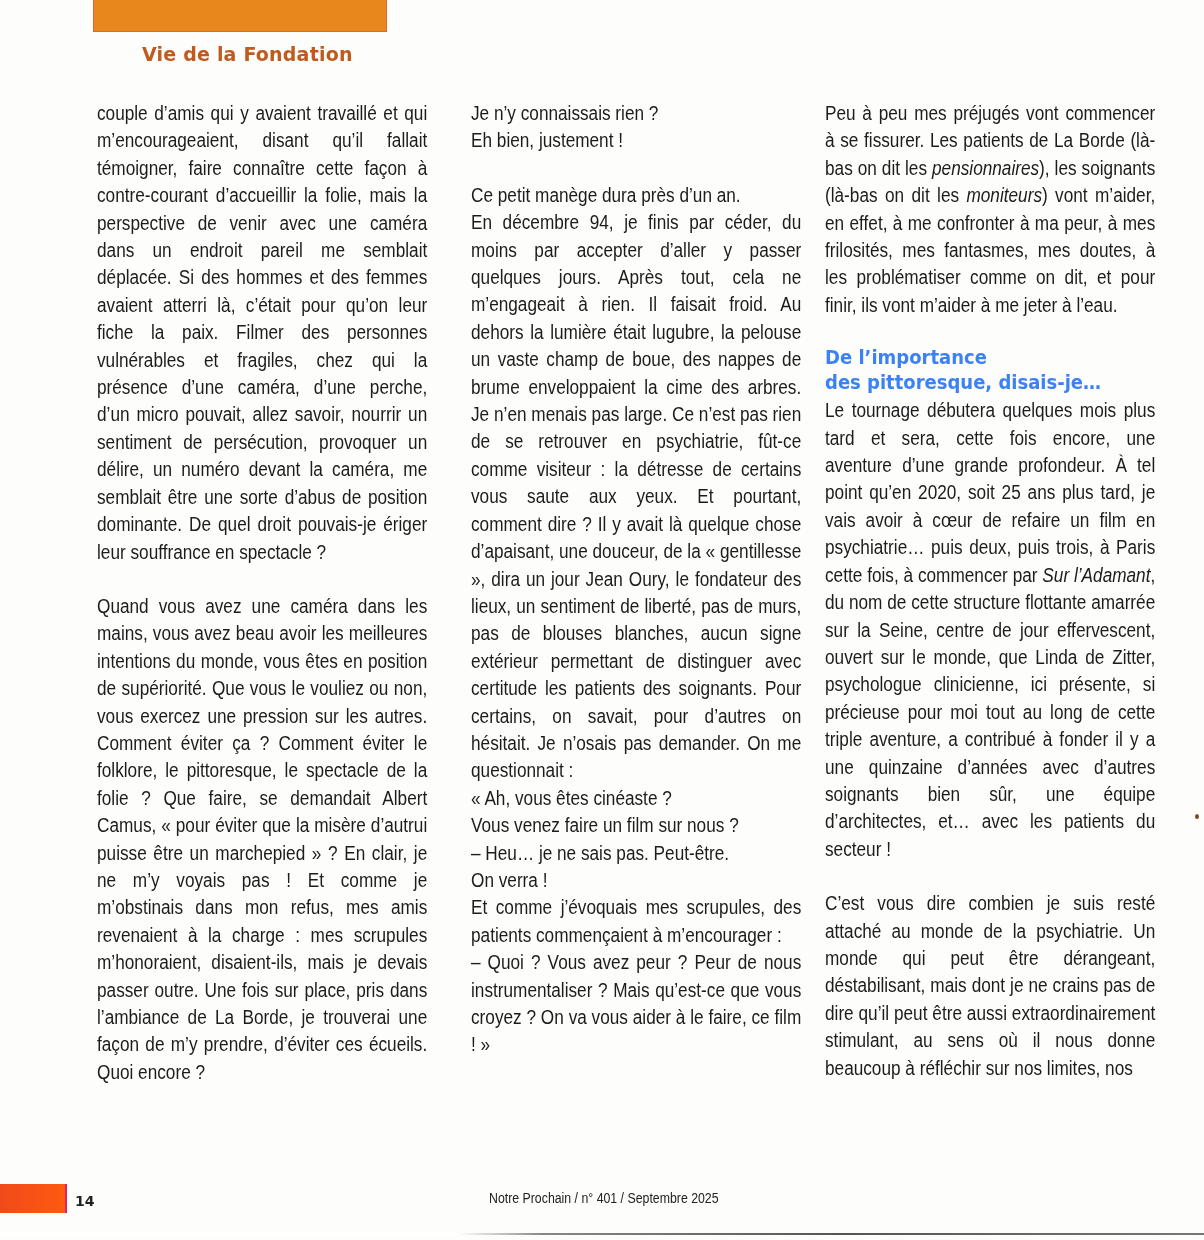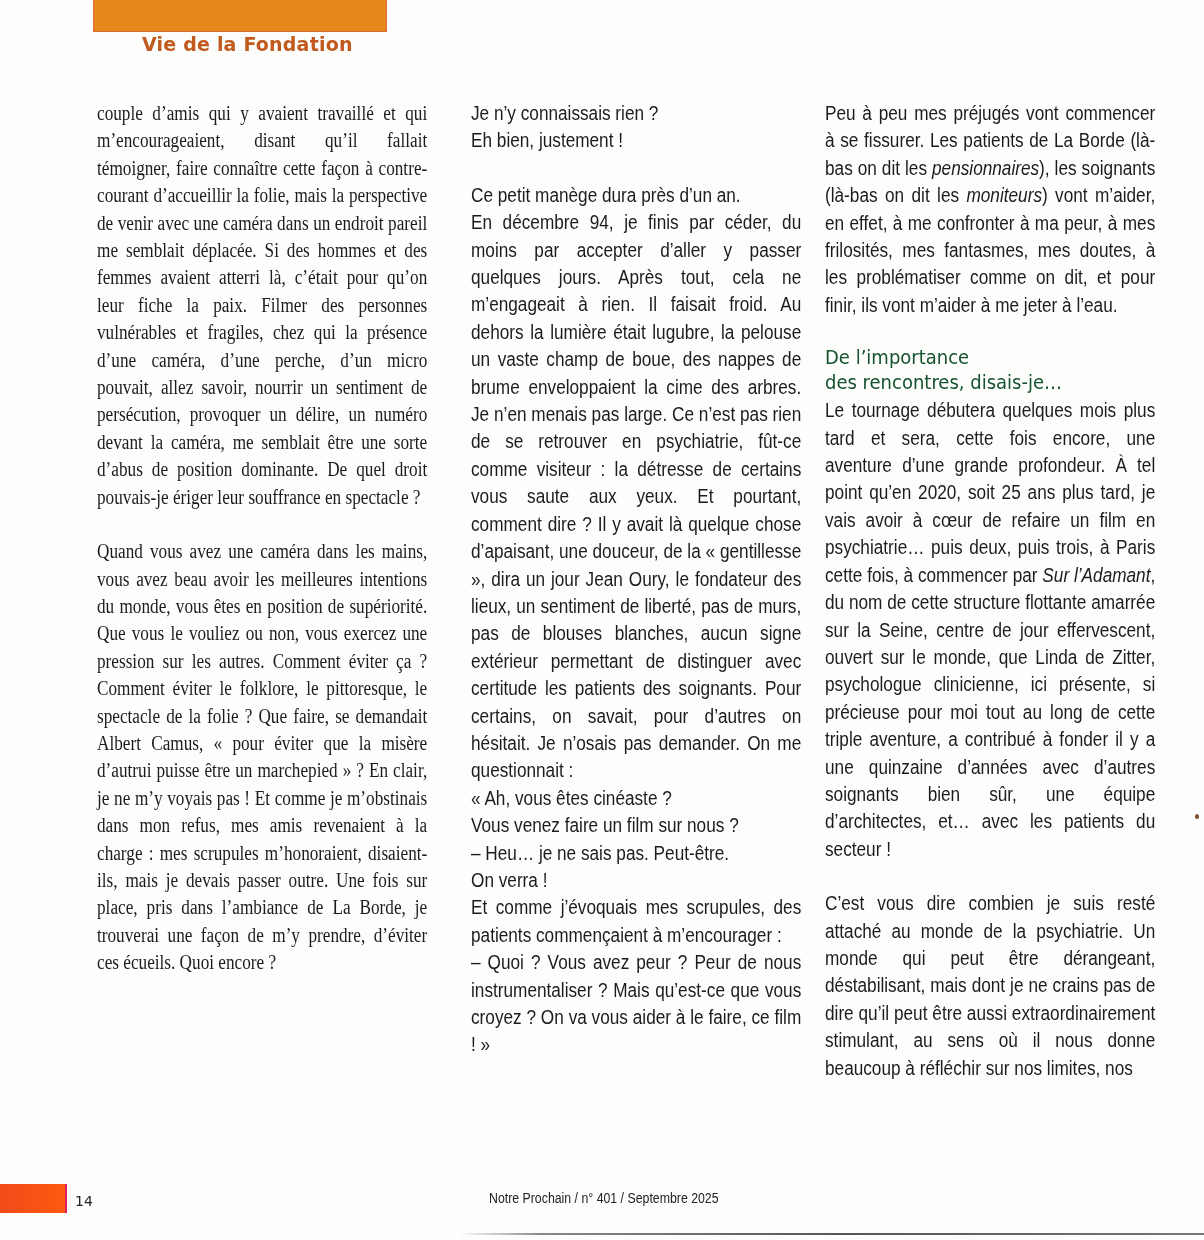--- a/index.html
+++ b/index.html
@@ -22,74 +22,74 @@
     width: 294px;
     height: 32px;
     background: #e8871c;
     border: 1px solid #d86a3a;
     border-top: none;
     box-sizing: border-box;
   }
   .section-label {
     position: absolute;
     left: 142px;
-    top: 33px;
+    top: 43px;
     font-family: "DejaVu Sans", sans-serif;
     font-weight: bold;
     font-size: 19px;
     color: #c05a1e;
     letter-spacing: 0.2px;
   }
   .column {
     position: absolute;
     top: 100px;
     width: 330px;
     font-size: 20px;
     line-height: 27.4px;
     text-align: justify;
     font-stretch: condensed;
   }
-  .col1 { left: 97px; font-family: Liberation Serif, serif; }
+  .col1 { left: 97px; }
   .col2 { left: 471px; }
   .col3 { left: 797px; margin-left: 28px; }
   .column p {
     margin: 0;
     transform: scaleX(0.86);
     transform-origin: left top;
     width: 384px;
   }
   .column p + p { margin-top: 27px; }
   .column p.tight { margin-top: 0; }
   .subhead {
     margin: 26px 0 0 0;
     font-family: "DejaVu Sans", sans-serif;
     font-size: 20px;
     line-height: 25px;
-    color: #14532d;
-    font-weight: normal;
+    color: #3b82f6;
+    font-weight: bold;
   }
   .subhead + p { margin-top: 2px; }
   em { font-style: italic; }
   .page-tab {
     position: absolute;
     left: 0;
     top: 1184px;
     width: 67px;
     height: 29px;
     background: linear-gradient(90deg, #f04a1a, #ff5a10);
     border-right: 2px solid #e02060;
     box-sizing: border-box;
   }
   .page-number {
     position: absolute;
     left: 75px;
     top: 1193px;
     font-family: "DejaVu Sans", sans-serif;
     font-size: 14px;
-    font-weight: normal;
+    font-weight: bold;
     color: #222;
   }
   .footer-text {
     position: absolute;
     left: 489px;
     top: 1190px;
     font-size: 14px;
     color: #222;
     transform: scaleX(0.88);
     transform-origin: left top;
@@ -132,21 +132,21 @@
   <p class="tight">« Ah, vous êtes cinéaste ?</p>
   <p class="tight">Vous venez faire un film sur nous ?</p>
   <p class="tight">– Heu… je ne sais pas. Peut-être.</p>
   <p class="tight">On verra !</p>
   <p class="tight">Et comme j’évoquais mes scrupules, des patients commençaient à m’encourager :</p>
   <p class="tight">– Quoi ? Vous avez peur ? Peur de nous instrumentaliser ? Mais qu’est-ce que vous croyez ? On va vous aider à le faire, ce film ! »</p>
 </div>
 
 <div class="column col3">
   <p><span>Peu à peu mes préjugés vont commencer à se fissurer. Les patients de La Borde (là-bas on dit les </span><em>pensionnaires</em><span>), les soignants (là-bas on dit les </span><em>moniteurs</em><span>) vont m’aider, en effet, à me confronter à ma peur, à mes frilosités, mes fantasmes, mes doutes, à les problématiser comme on dit, et pour finir, ils vont m’aider à me jeter à l’eau.</span></p>
-  <h2 class="subhead"><span>De l’importance</span><br><span>des rencontres, disais-je…</span></h2>
+  <h2 class="subhead"><span>De l’importance</span><br><span>des pittoresque, disais-je…</span></h2>
   <p><span>Le tournage débutera quelques mois plus tard et sera, cette fois encore, une aventure d’une grande profondeur. À tel point qu’en 2020, soit 25 ans plus tard, je vais avoir à cœur de refaire un film en psychiatrie… puis deux, puis trois, à Paris cette fois, à commencer par </span><em>Sur l’Adamant</em><span>, du nom de cette structure flottante amarrée sur la Seine, centre de jour effervescent, ouvert sur le monde, que Linda de Zitter, psychologue clinicienne, ici présente, si précieuse pour moi tout au long de cette triple aventure, a contribué à fonder il y a une quinzaine d’années avec d’autres soignants bien sûr, une équipe d’architectes, et… avec les patients du secteur !</span></p>
   <p>C’est vous dire combien je suis resté attaché au monde de la psychiatrie. Un monde qui peut être dérangeant, déstabilisant, mais dont je ne crains pas de dire qu’il peut être aussi extraordinairement stimulant, au sens où il nous donne beaucoup à réfléchir sur nos limites, nos</p>
 </div>
 
 <div class="speck"></div>
 
 <div class="page-tab"></div>
 <div class="page-number">14</div>
 <div class="footer-text">Notre Prochain / n° 401 / Septembre 2025</div>
 <div class="bottom-rule"></div>

